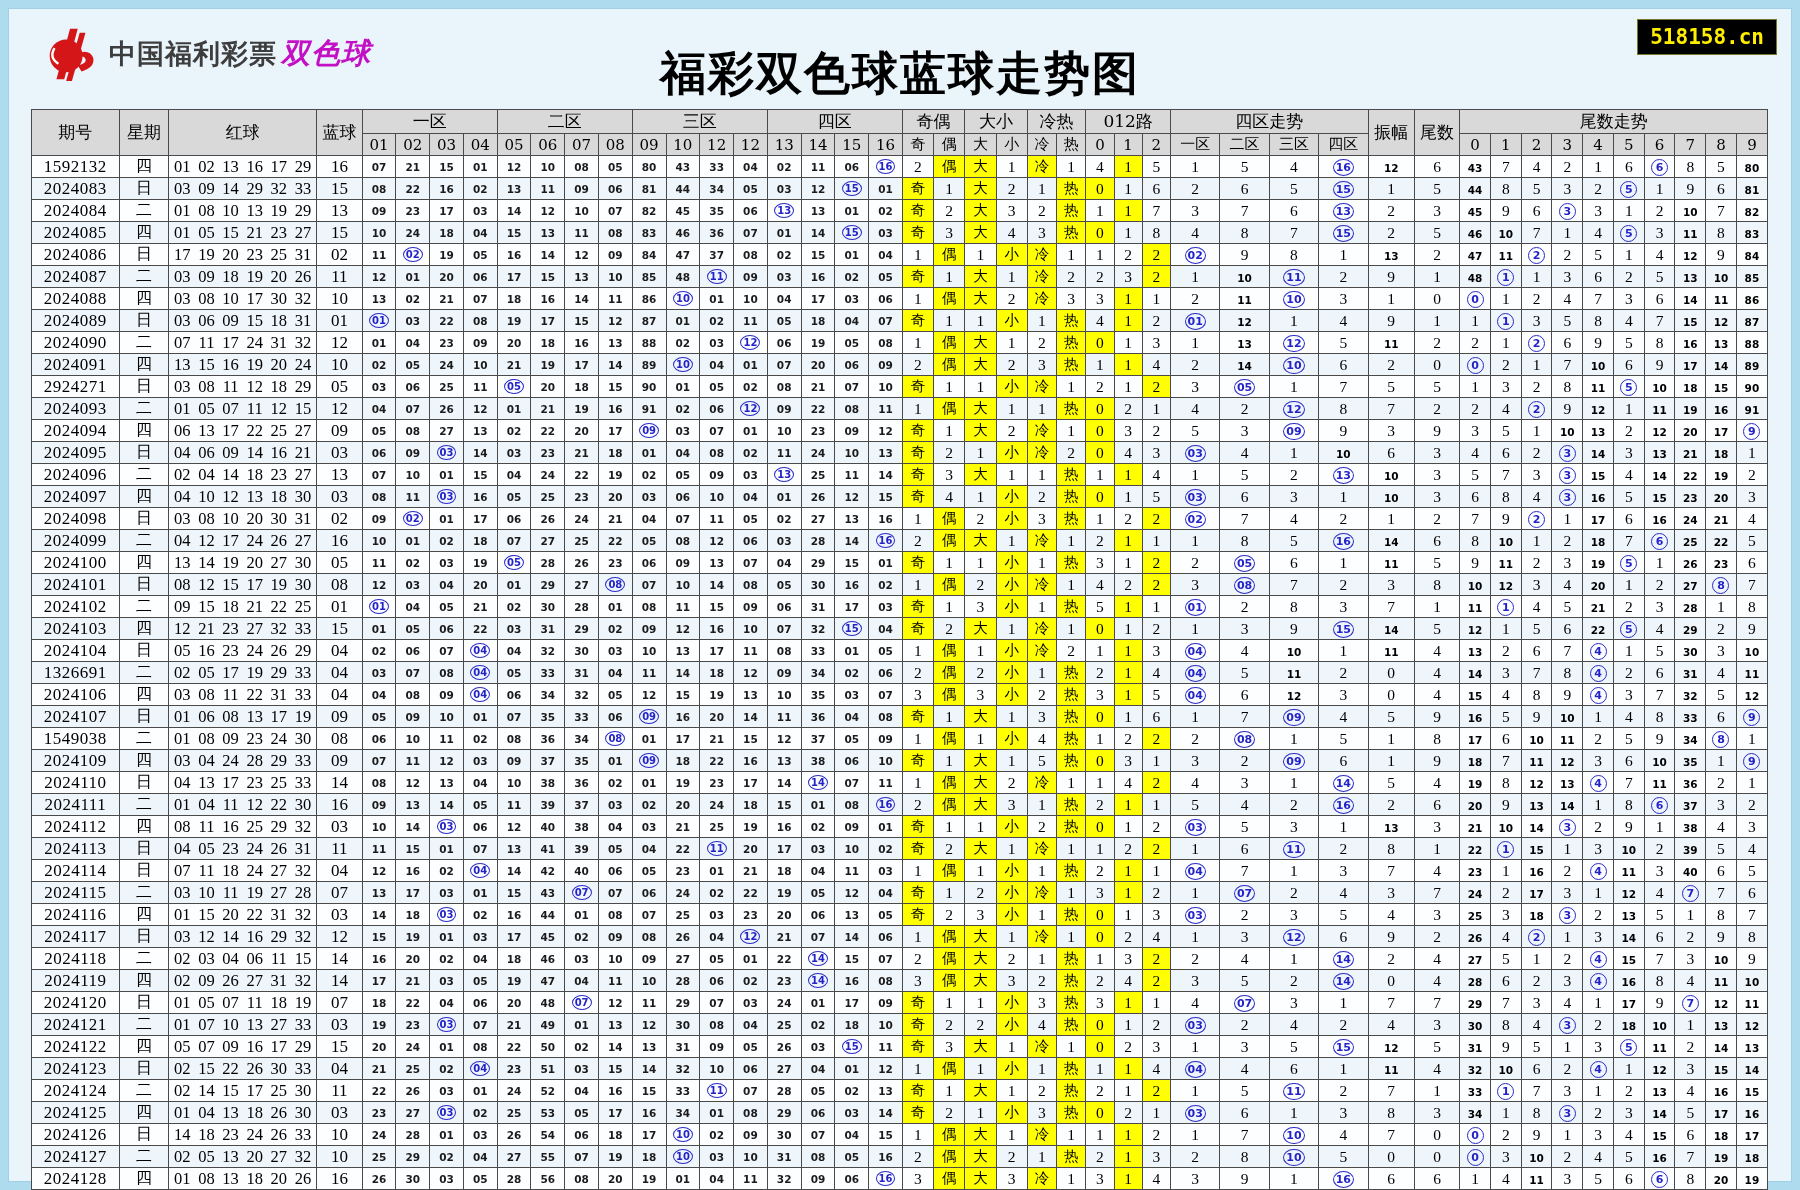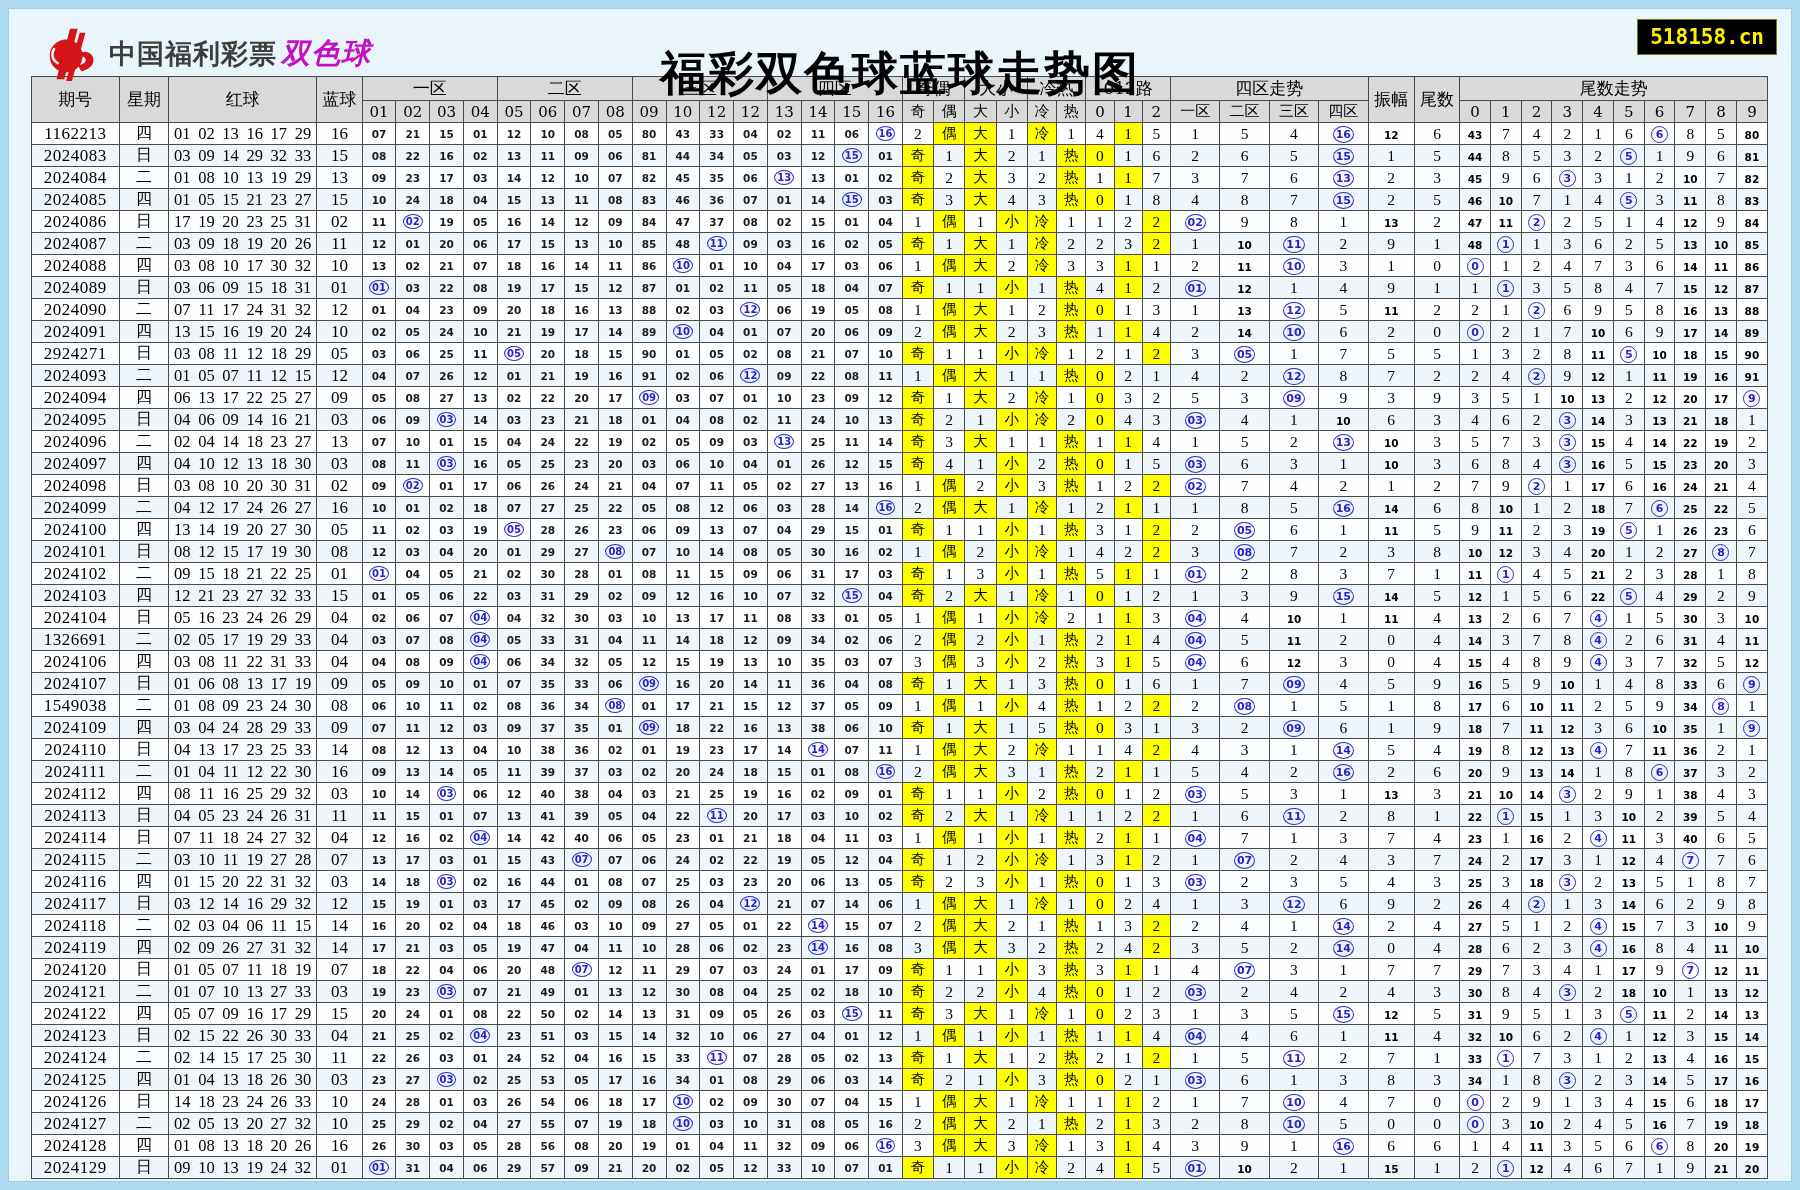--- a/index.html
+++ b/index.html
@@ -8,21 +8,21 @@
     background:#aedcee;
     font-family:"Liberation Serif","DejaVu Serif",serif;
     overflow:hidden;position:relative;
   }
   .frame{
     position:absolute;left:8px;top:8px;right:8px;bottom:8px;
     background:#e9f4fb;
     border:1px solid #9fcfe4;
   }
   
-  .topbar{position:relative;height:67px;}
+  .topbar{position:relative;height:100px;}
   .logo{position:absolute;left:32px;top:16px;display:flex;align-items:center;}
   .logo-mark{width:58px;height:58px;margin-right:10px;}
   .logo-cn{font-family:"Liberation Sans","DejaVu Sans",sans-serif;font-weight:bold;font-size:27px;color:#3d3d3d;letter-spacing:1px;}
   .logo-brand{font-family:"Liberation Sans","DejaVu Sans",sans-serif;font-weight:bold;font-size:29px;font-style:italic;color:#c410c4;margin-left:4px;letter-spacing:1px;}
   .page-title{
     position:absolute;left:0;right:0;top:34px;text-align:center;
     font-size:46px;font-weight:bold;color:#000;
     font-family:"DejaVu Serif","Liberation Serif",serif;letter-spacing:2px;
   }
   .site-badge{
@@ -193,21 +193,21 @@
           <th>4</th>
           <th>5</th>
           <th>6</th>
           <th>7</th>
           <th>8</th>
           <th>9</th>
         </tr>
       </thead>
     <tbody>
         <tr>
-          <td class="issue">1162213</td>
+          <td class="issue">1592132</td>
           <td class="week">四</td>
           <td class="reds"><span>01</span><span>02</span><span>13</span><span>16</span><span>17</span><span>29</span></td>
           <td class="blue">16</td>
           <td class="z">07</td>
           <td class="z">21</td>
           <td class="z">15</td>
           <td class="z">01</td>
           <td class="z">12</td>
           <td class="z">10</td>
           <td class="z">08</td>

